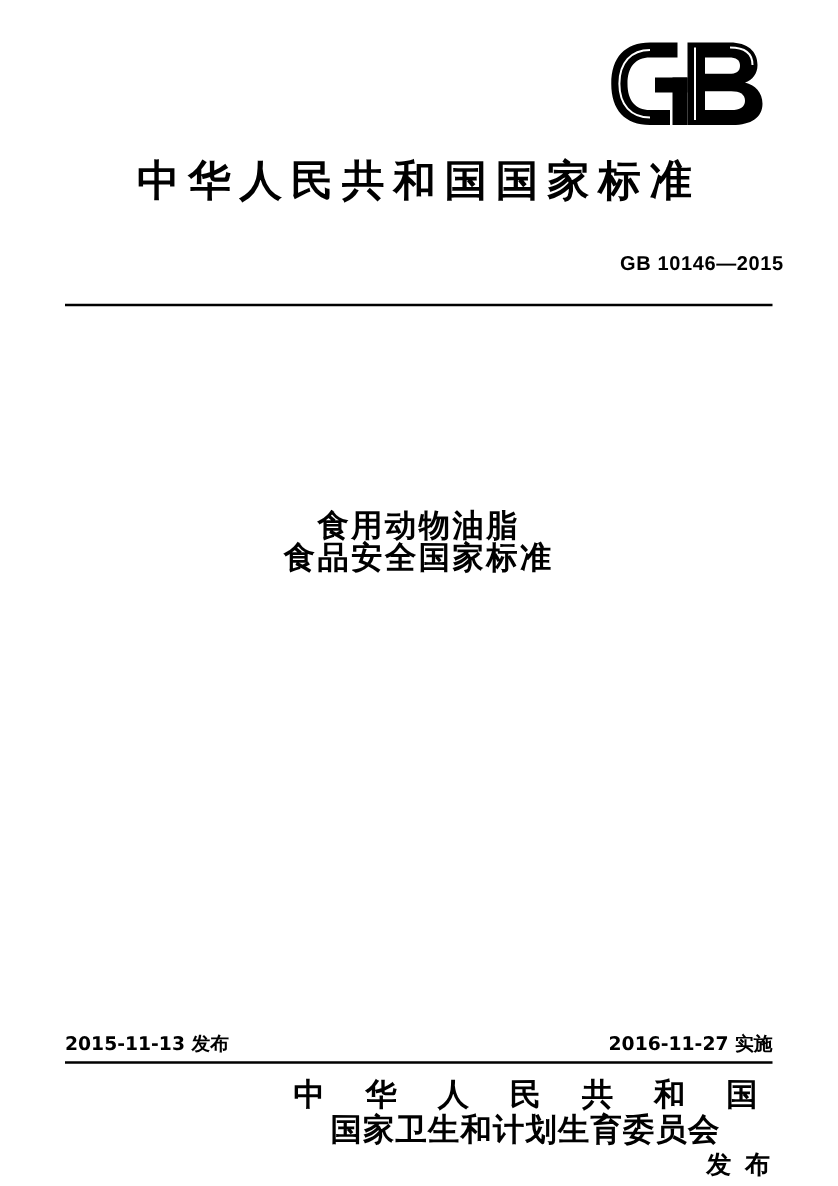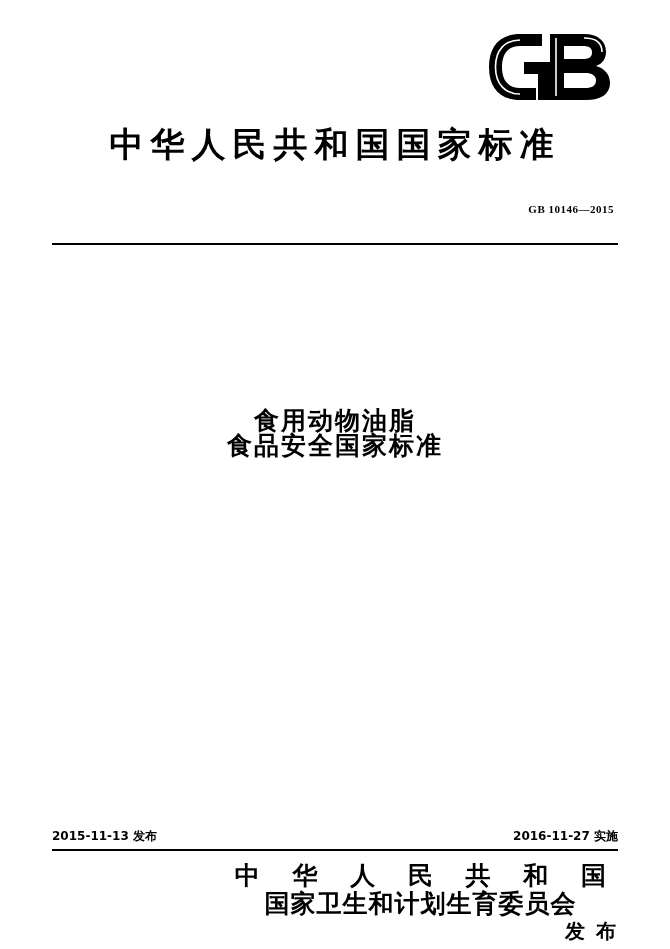--- a/index.html
+++ b/index.html
@@ -47,24 +47,24 @@
     font-weight: bold;
     font-size: 34px;
     letter-spacing: 7px;
     white-space: nowrap;
     color: #000;
   }
 
   
   .std-number {
     position: absolute;
-    right: 56px;
+    right: 43px;
     top: 203px;
-    font-family: Liberation Serif, serif;
-    font-size: 11px;
+    font-family: Liberation Sans, sans-serif;
+    font-size: 16px;
     font-weight: bold;
     letter-spacing: 0.5px;
   }
 
   
   .rule-top {
     position: absolute;
     left: 52px;
     right: 52px;
     top: 243px;
@@ -103,21 +103,21 @@
   .footer-dates {
     position: absolute;
     left: 52px;
     right: 52px;
     top: 823px;
     height: 22px;
     display: flex;
     justify-content: space-between;
     align-items: flex-end;
     font-family: "DejaVu Sans", "Liberation Sans", sans-serif;
-    font-size: 12px;
+    font-size: 15px;
     font-weight: bold;
   }
 
   
   .issuer {
     position: absolute;
     left: 52px;
     right: 52px;
     top: 862px;
     display: flex;

